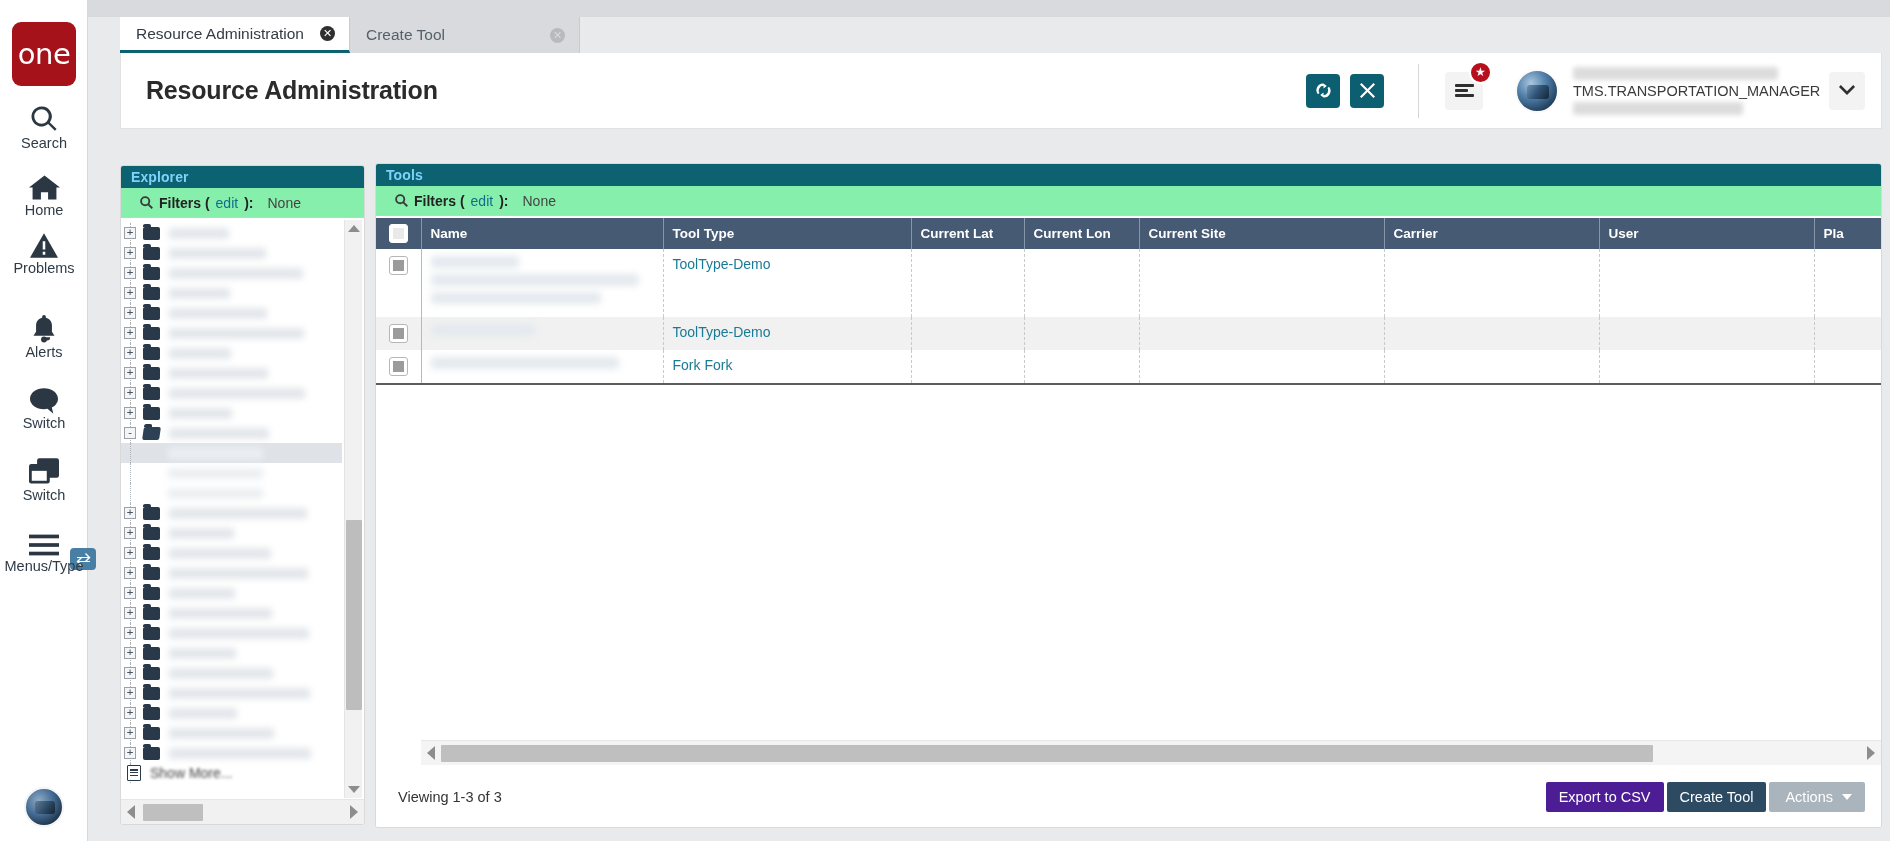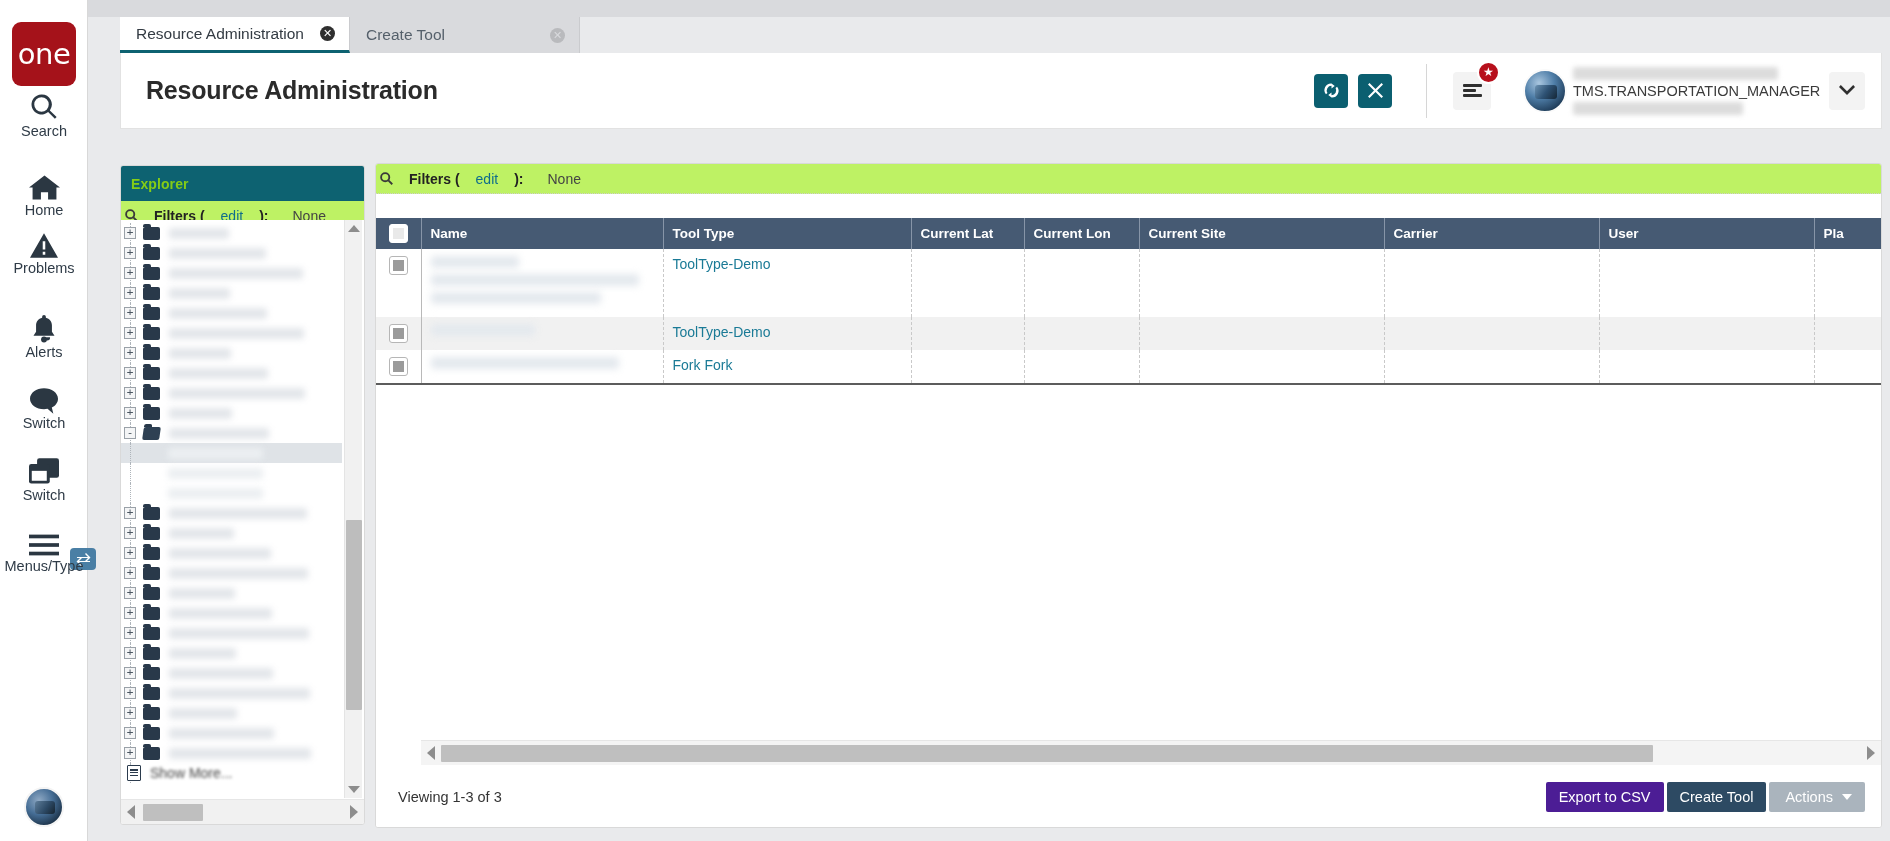--- a/index.html
+++ b/index.html
@@ -127,49 +127,49 @@
     width: 44px; height: 44px; border-radius: 50%; margin-left: 32px;
     background: radial-gradient(circle at 35% 30%, #a9c6df 0%, #4f7ea8 40%, #1d3a56 80%, #0d1a28 100%);
     border: 2px solid #fafafa; position: relative; flex: 0 0 auto;
   }
   #user-avatar::after {
     content: ""; position: absolute; left: 10px; top: 14px;
     width: 22px; height: 14px; border-radius: 3px;
     background: linear-gradient(125deg, #6d93b3 0%, #2e5274 50%, #152635 100%);
   }
   #user-block {
-    margin-left: 6px; width: 230px; height: 60px;
+    margin-left: 14px; width: 230px; height: 60px;
     display: flex; flex-direction: column; justify-content: center; text-align: right;
   }
   .redact {
     background: #dcdcdc; border-radius: 2px;
     filter: blur(2.5px);
   }
   #user-block .redact.r1 { width: 205px; height: 13px; margin-bottom: 3px; }
   #user-block .redact.r2 { width: 170px; height: 13px; margin-top: 3px; }
   #user-name {
     font-size: 14.5px; color: #3b3b3b; white-space: nowrap;
   }
   #user-caret {
     width: 36px; height: 38px; margin-left: 26px; margin-right: 16px;
     background: #f3f3f3; border-radius: 4px; cursor: pointer;
     display: flex; align-items: center; justify-content: center;
   }
 
   
   .panel-title {
-    height: 35px; background: #0d6271; color: #84cc16;
+    height: 22px; background: #0d6271; color: #7dd3fc;
     font-size: 14px; font-weight: bold;
     display: flex; align-items: center; padding-left: 10px;
     letter-spacing: 0.1px;
   }
   .filterbar {
-    height: 30px; background: #bef264;
-    display: flex; align-items: center; gap: 16px;
-    padding-left: 4px; font-size: 14px; color: #333;
+    height: 30px; background: #86efac;
+    display: flex; align-items: center; gap: 6px;
+    padding-left: 19px; font-size: 14px; color: #333;
     border-bottom: 1px dotted #cfcfcf;
   }
   .filterbar b { font-weight: bold; color: #222; }
   .filterbar .edit { color: #0f6d8c; text-decoration: none; cursor: pointer; }
   .filterbar .none { color: #444; margin-left: 8px; }
   .mag svg { display: block; stroke: #3a3a3a; fill: none; stroke-width: 2; }
 
   #explorer {
     position: absolute; left: 120px; top: 165px; width: 245px; height: 660px;
     background: #fff; border: 1px solid #d9d9d9; border-radius: 3px;
@@ -331,21 +331,21 @@
 </style>
 </head>
 <body>
 
 <div id="rail">
 
   <div id="logo">
     <span class="lg">one</span>
   </div>
 
-  <a class="rail-item" style="top:88px">
+  <a class="rail-item" style="top:100px">
     <span class="ri-ico">
       <svg width="30" height="30" viewBox="0 0 24 24">
           <path d="M10 2a8 8 0 105.3 14l5.4 5.4 1.4-1.4-5.4-5.3A8 8 0 0010 2zm0 2.2a5.8 5.8 0 110 11.6 5.8 5.8 0 010-11.6z"></path>
         </svg>
     </span>
     <span class="ri-lbl">Search</span>
   </a>
 
   <a class="rail-item" style="top:167px">
     <span class="ri-ico">
@@ -676,20 +676,21 @@
         <div class="htri l"></div>
       </div>
     <div class="hthumb" style="left:22px;width:60px"></div>
     <div class="harrow r">
         <div class="htri r"></div>
       </div>
   </div>
 </div>
 
 <div id="tools">
+  <div class="panel-title">Tools</div>
 
   <div class="filterbar">
     <span class="mag">
       <svg width="13" height="13" viewBox="0 0 14 14">
           <circle cx="5.6" cy="5.6" r="4.4"></circle>
           <path d="M9 9l4.2 4.2"></path>
         </svg>
     </span>
     <b>Filters (</b>
     <a class="edit">edit</a>

